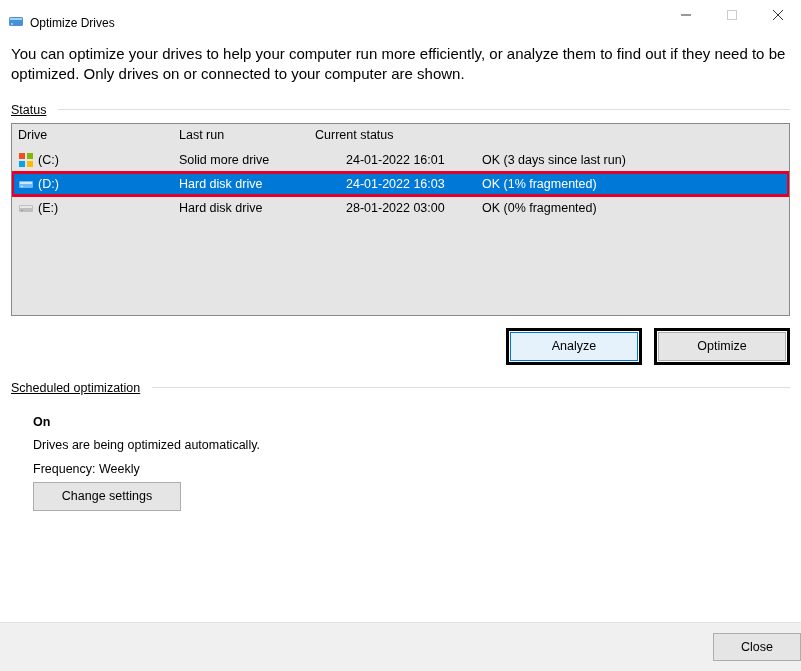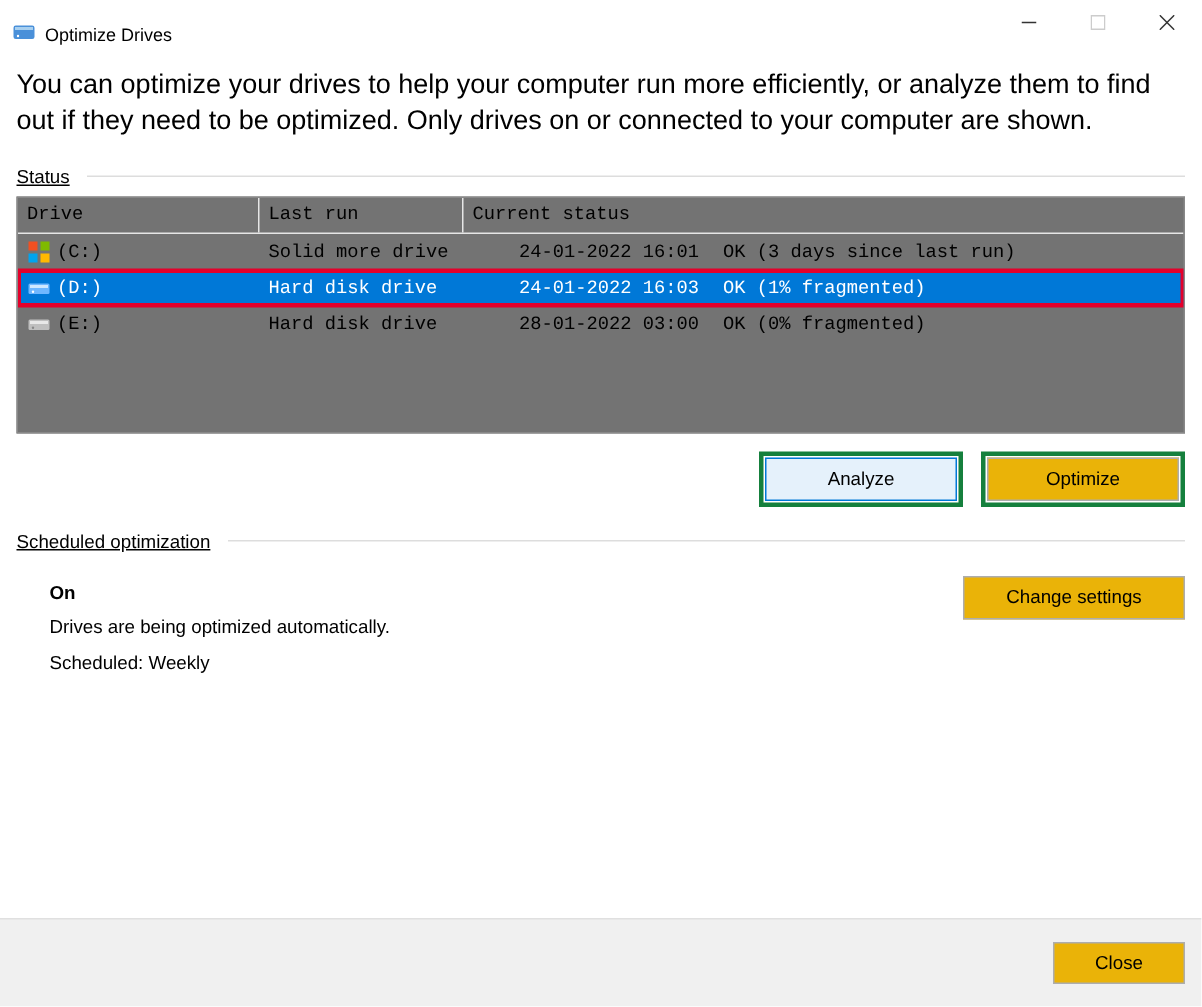--- a/index.html
+++ b/index.html
@@ -38,21 +38,21 @@
     align-items: center;
     justify-content: center;
     color: #333;
   }
   .win-btn.disabled { color: #ccc; }
   .win-btn svg { stroke: currentColor; }
 
   
   .content { padding: 8px 11px 0 11px; }
   .desc {
-    font-size: 18px;
+    font-size: 15px;
     line-height: 1.35;
     margin: 6px 0 18px 0;
   }
 
   .section-label {
     font-size: 12.5px;
     display: flex;
     align-items: center;
     margin-bottom: 6px;
     text-decoration: underline;
@@ -60,25 +60,24 @@
   .section-label .hr {
     flex: 1;
     border-top: 1px solid #ddd;
     margin-left: 12px;
     height: 1px;
   }
 
   
   .listview {
     border: 1px solid #888;
-    height: 158px;
-    background: #737373;
+    height: 193px;
+    background: #e5e5e5;
     font-size: 12.5px;
     overflow: hidden;
-    font-family: Liberation Mono, monospace;
   }
   .lv-head {
     display: flex;
     height: 24px;
     align-items: center;
     border-bottom: 1px solid #e6e6e6;
     font-size: 12.5px;
   }
   .lv-head > div {
     padding-left: 6px;
@@ -125,61 +124,62 @@
     justify-content: flex-end;
     gap: 12px;
     margin-top: 12px;
     padding-right: 0;
   }
   .win-button {
     min-width: 132px;
     height: 29px;
     font-family: inherit;
     font-size: 12.5px;
-    background: #eab308;
+    background: #e5e5e5;
     border: 1px solid #adadad;
     color: #000;
     display: inline-flex;
     align-items: center;
     justify-content: center;
   }
   .win-button.focused {
     background: #e5f1fb;
     border: 1px solid #0078d7;
   }
   .annot-red {
-    border: 3px solid #15803d;
+    border: 3px solid #000000;
     padding: 1px;
     display: inline-flex;
   }
   .annot-red .win-button { min-width: 128px; }
 
   
   .sched {
     margin-top: 16px;
   }
   .sched-body {
     display: flex;
     align-items: flex-start;
     padding: 10px 0 0 22px;
+    flex-direction: column;
   }
   .sched-left { flex: 1; line-height: 1.9; font-size: 12.5px;}
   .sched-left .onoff { font-weight: 600; }
 
   
   .footer {
     position: absolute;
     left: 0; right: 0; bottom: 0;
-    height: 59px;
+    height: 49px;
     background: #f0f0f0;
     border-top: 1px solid #e0e0e0;
     display: flex;
     align-items: center;
     justify-content: flex-end;
-    padding-right: 11px;
+    padding-right: 0;
   }
   .footer .win-button { min-width: 88px; height: 28px;}
 </style>
 </head>
 <body>
 
 <div class="titlebar">
   <span class="titlebar-icon">
     <svg viewBox="0 0 16 16" width="16" height="16">
       <rect x="1" y="3" width="14" height="9" rx="1.5" fill="#4a90d9"></rect>
@@ -284,21 +284,21 @@
 
   <div class="sched">
     <div class="section-label">
       <span>Scheduled optimization</span>
       <span class="hr"></span>
     </div>
     <div class="sched-body">
       <div class="sched-left">
         <div class="onoff">On</div>
         <div>Drives are being optimized automatically.</div>
-        <div>Scheduled: Weekly</div>
+        <div>Frequency: Weekly</div>
       </div>
       <button class="win-button" style="min-width:148px">Change settings</button>
     </div>
   </div>
 </div>
 
 <div class="footer">
   <button class="win-button">Close</button>
 </div>
 

